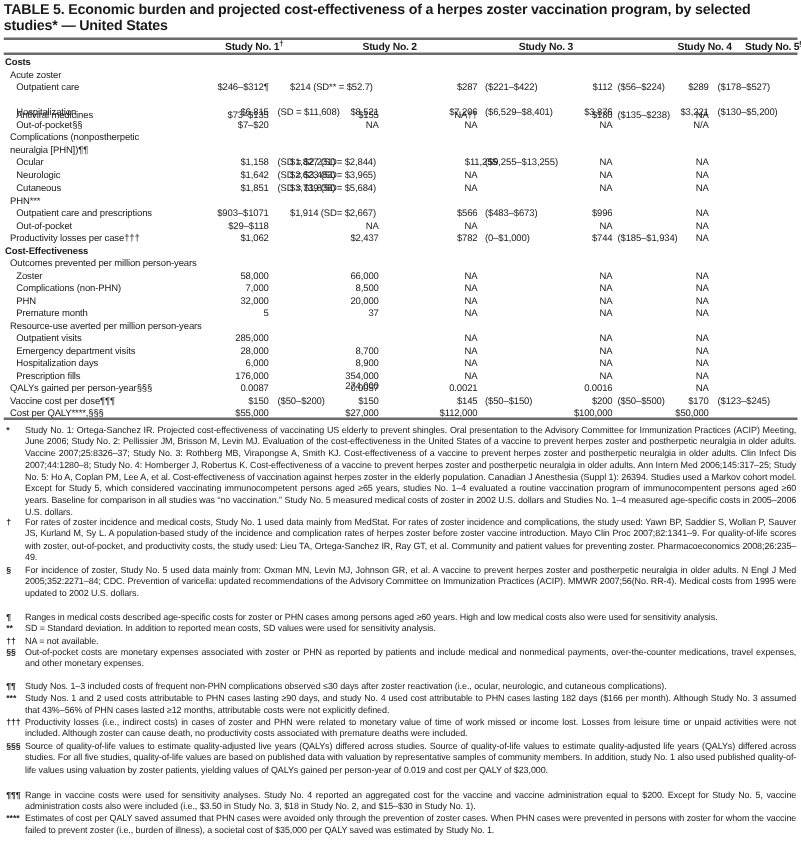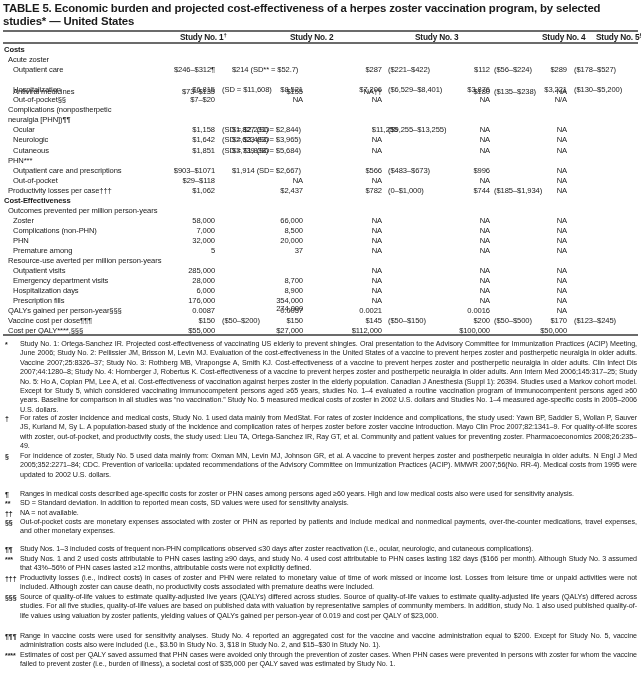--- a/index.html
+++ b/index.html
@@ -182,21 +182,21 @@
     </div>
     <div class="row" style="top: 235.95px;">
       <span class="lbl i2">PHN</span>
       <span class="r" style="left: 140px; width: 75px;">32,000</span>
       <span class="r" style="left: 235px; width: 68px;">20,000</span>
       <span class="r" style="left: 320px; width: 62px;">NA</span>
       <span class="r" style="left: 440px; width: 50px;">NA</span>
       <span class="r" style="left: 530px; width: 37px;">NA</span>
     </div>
     <div class="row" style="top: 246px;">
-      <span class="lbl i2">Premature among</span>
+      <span class="lbl i2">Premature month</span>
       <span class="r" style="left: 140px; width: 75px;">5</span>
       <span class="r" style="left: 235px; width: 68px;">37</span>
       <span class="r" style="left: 320px; width: 62px;">NA</span>
       <span class="r" style="left: 440px; width: 50px;">NA</span>
       <span class="r" style="left: 530px; width: 37px;">NA</span>
     </div>
     <div class="row" style="top: 256.05px;">
       <span class="lbl i1">Resource-use averted per million person-years</span>
     </div>
     <div class="row" style="top: 266.1px;">

